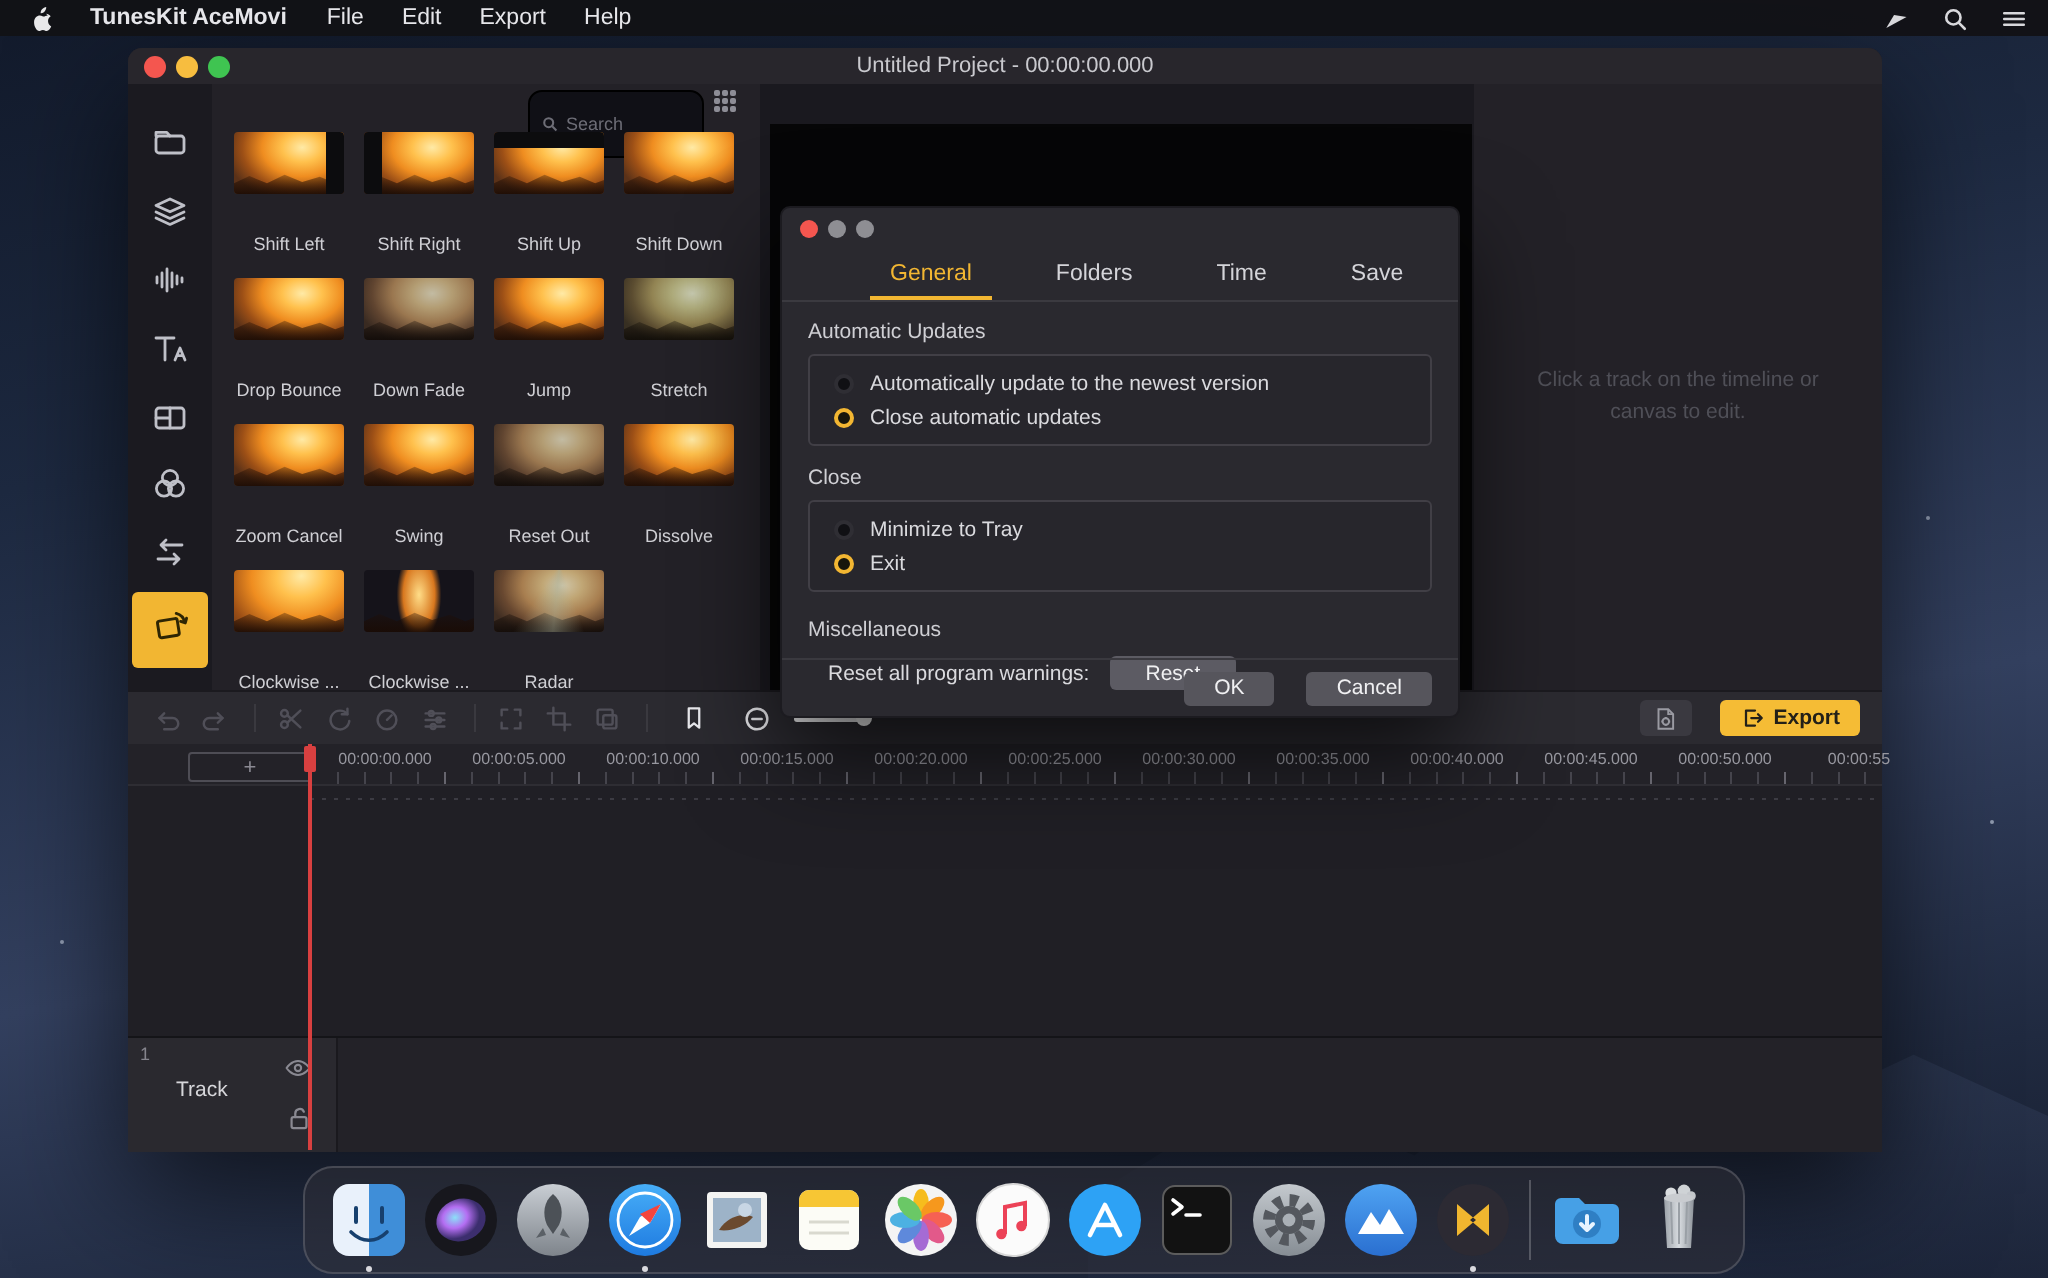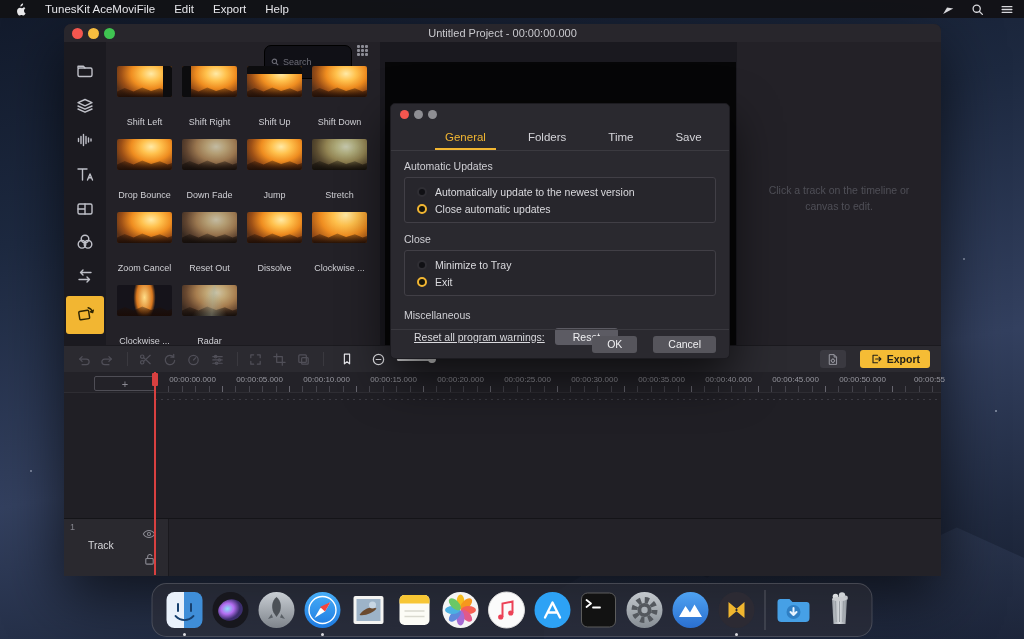--- a/index.html
+++ b/index.html
@@ -11,21 +11,21 @@
     background:linear-gradient(170deg,#121a2b 0%,#1d2940 30%,#33405f 62%,#202a40 85%,#161d2e 100%); }
   .ridge { position:absolute; bottom:0; right:0; width:480px; height:180px;
     background:linear-gradient(180deg,#3a4764,#222c44); opacity:.55;
     clip-path:polygon(0 78%,18% 48%,34% 66%,52% 30%,70% 58%,86% 38%,100% 55%,100% 100%,0 100%); }
   .star { position:absolute; width:2px; height:2px; border-radius:50%; background:#cfd8ea; opacity:.6; }
 
   
   #menubar { position:absolute; left:0; top:0; right:0; height:18px; background:rgba(18,18,22,.96);
     display:flex; align-items:center; color:#e6e6ea; font-size:11.5px; z-index:60; }
   #menubar .apple { margin:0 18px 0 14px; display:flex; }
-  #menubar .appname { font-weight:normal; }
+  #menubar .appname { font-weight:bold; margin-right:20px; }
   #menubar .mitem { margin-right:19px; }
   #menubar .spacer { flex:1; }
   #menubar .ricon { margin-right:16px; display:flex; }
 
   
   #window { position:absolute; left:64px; top:24px; width:877px; height:551px;
     background:#232127; border-radius:7px 7px 2px 2px; box-shadow:0 22px 60px rgba(0,0,0,.65); z-index:10; }
   #titlebar { position:absolute; left:0; top:0; right:0; height:18px; background:#28262c;
     border-radius:7px 7px 0 0; display:flex; align-items:center; justify-content:center; }
   .tl-dot { width:11px; height:11px; border-radius:50%; position:absolute; top:4px; }
@@ -128,21 +128,21 @@
   .dtab.active::after { content:""; position:absolute; left:-8px; right:-8px; bottom:-1px; height:2px; background:#f2b632; }
   #dlg-body { position:absolute; left:13px; right:13px; top:47px; }
   .sec-title { color:#cfcfd4; font-size:10.5px; margin-top:10px; }
   .group-box { border:1px solid #413f46; border-radius:3px; background:#27262c; margin-top:5px; padding:5px 0 5px 12px; }
   .radio-row { display:flex; align-items:center; height:17px; }
   .radio { width:10px; height:10px; border-radius:50%; flex:none; }
   .radio.off { background:#101014; border:2px solid #2f2e34; }
   .radio.on  { background:#17160c; border:2px solid #f2b632; }
   .radio-label { color:#dadade; font-size:10.5px; margin-left:8px; }
   .misc-row { display:flex; align-items:center; margin:7px 0 0 10px; }
-  .misc-row .lbl { color:#dadade; font-size:10.5px;text-decoration:underline; }
+  .misc-row .lbl { color:#dadade; font-size:10.5px; }
   .btn { background:#56555c; border:none; border-radius:3px; color:#f0f0f2; font-size:10.5px; height:17px; padding:0 15px; }
   #reset-btn { margin-left:10px; background:#5c5b63; padding:0 18px; }
   #dlg-footer { position:absolute; left:0; right:0; bottom:0; height:29px; border-top:1px solid #3a393f;
     display:flex; align-items:center; justify-content:flex-end; padding-right:13px; }
   #ok-btn { margin-right:16px; }
 
   
   #dock { position:absolute; left:50%; transform:translateX(-50%); bottom:2px; height:54px;
     background:rgba(48,48,56,.55); border:1px solid rgba(255,255,255,.16); border-radius:15px;
     display:flex; align-items:center; padding:0 9px; z-index:70; }
@@ -300,20 +300,24 @@
           <div class="thumb"></div>
           <div class="tlabel">Jump</div>
         </div>
       <div class="tcell">
           <div class="thumb v-mut2"></div>
           <div class="tlabel">Stretch</div>
         </div>
       <div class="tcell">
           <div class="thumb"></div>
           <div class="tlabel">Zoom Cancel</div>
+        </div>
+      <div class="tcell">
+          <div class="thumb"></div>
+          <div class="tlabel">Swing</div>
         </div>
       <div class="tcell">
           <div class="thumb v-mut"></div>
           <div class="tlabel">Reset Out</div>
         </div>
       <div class="tcell">
           <div class="thumb"></div>
           <div class="tlabel">Dissolve</div>
         </div>
       <div class="tcell">

